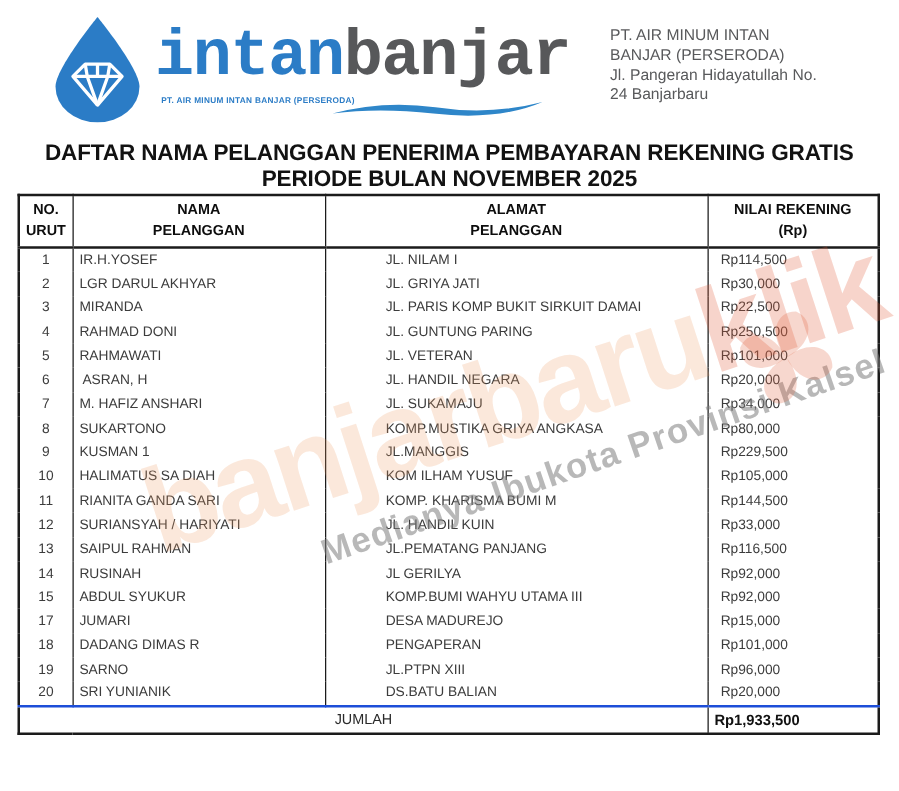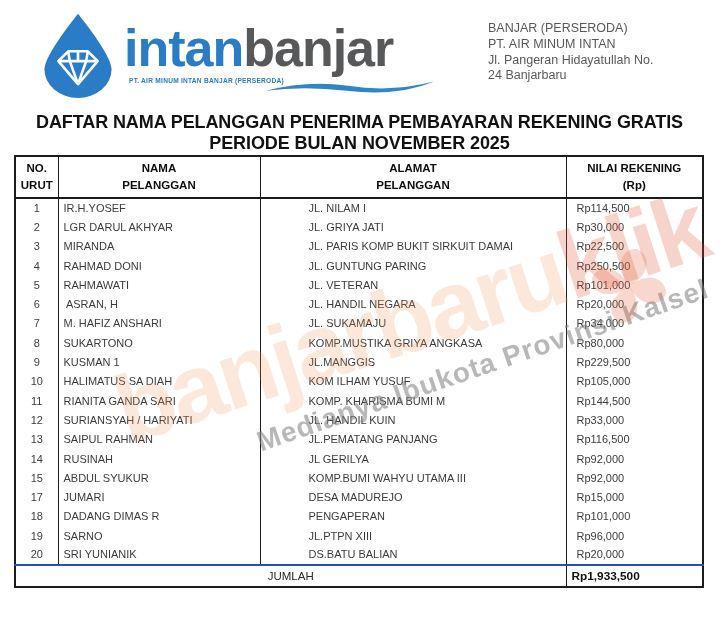--- a/index.html
+++ b/index.html
@@ -5,22 +5,22 @@
   * { margin:0; padding:0; box-sizing:border-box; }
   html,body { background:#ffffff; }
   .page {
     position:relative; width:719px; height:633px; background:#ffffff;
     overflow:hidden; font-family:"Liberation Sans", sans-serif;
   }
   
   .logo-drop { position:absolute; left:36px; top:12px; width:84px; height:86px; }
   .wordmark {
     position:absolute; left:124px; top:16px; height:64px;
-    display:flex; align-items:center; letter-spacing:-1px;
-    font-weight:bold; font-size:52px; line-height:60px; white-space:nowrap;
+    display:flex; align-items:flex-start; letter-spacing:-1px;
+    font-weight:bold; font-size:52px; line-height:60px; white-space:nowrap;font-family:Liberation Mono, monospace;
   }
   .word-intan { color:#2b7cc6; }
   .word-banjar { color:#57585a; }
   .logo-tagline {
     position:absolute; left:129px; top:77px; width:175px;
     font-size:6.6px; font-weight:bold; color:#2b7cc6; letter-spacing:0.25px;
     white-space:nowrap;
   }
   .logo-wave { position:absolute; left:266px; top:79px; width:168px; height:17px; }
   .company-info {
@@ -94,22 +94,22 @@
   <div class="wordmark">
     <span class="word-intan">intan</span>
       <span class="word-banjar">banjar</span>
   </div>
   <div class="logo-tagline">PT. AIR MINUM INTAN BANJAR (PERSERODA)</div>
   <svg class="logo-wave" viewBox="0 0 200 20">
     <path d="M0 14 Q48 1 98 8 Q150 16 200 3 Q158 21 96 14 Q44 8 0 14 Z" fill="#2e86c9"></path>
   </svg>
 
   <div class="company-info">
+    <div>PT. AIR MINUM INTAN</div>
     <div>BANJAR (PERSERODA)</div>
-    <div>PT. AIR MINUM INTAN</div>
     <div>Jl. Pangeran Hidayatullah No.</div>
     <div>24 Banjarbaru</div>
   </div>
 
   <div class="doc-title">DAFTAR NAMA PELANGGAN PENERIMA PEMBAYARAN REKENING GRATIS PERIODE BULAN NOVEMBER 2025</div>
 
   <table class="customer-table">
     <colgroup>
       <col style="width:43px">
         <col style="width:202px">

